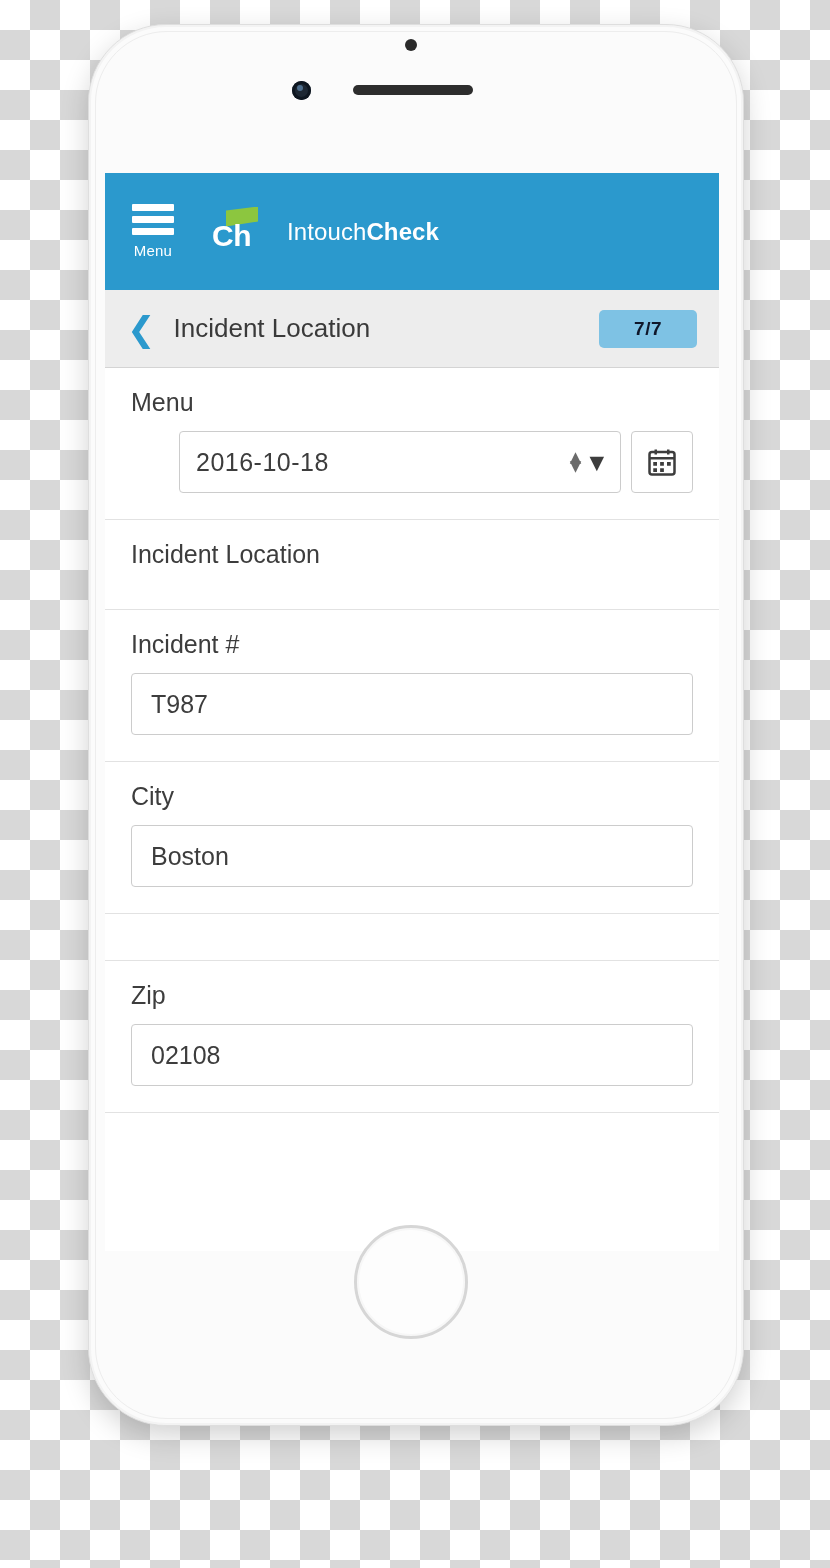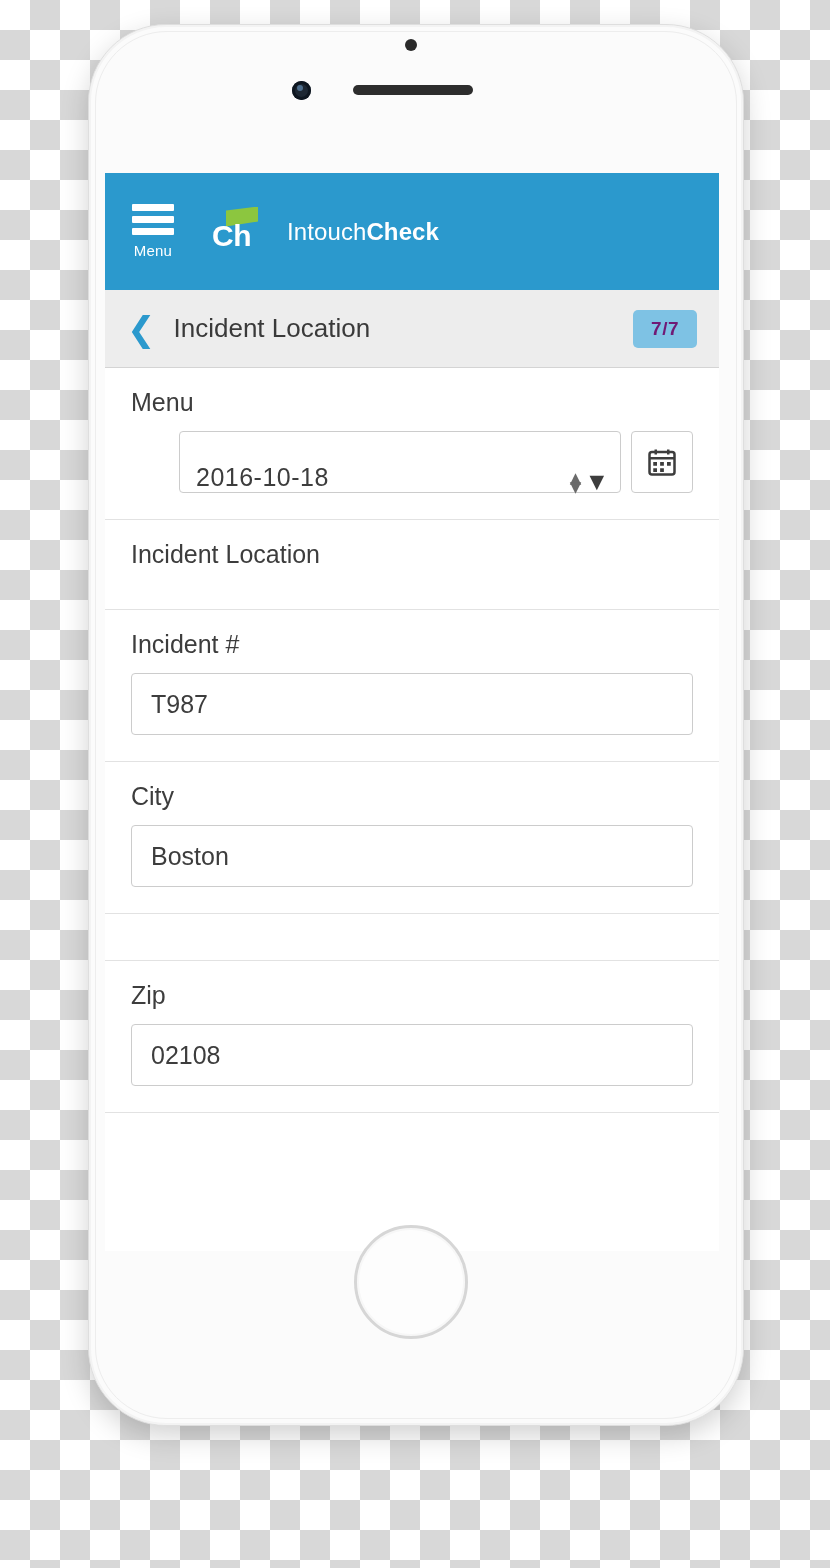--- a/index.html
+++ b/index.html
@@ -188,24 +188,24 @@
     cursor: pointer;
     font-family: "DejaVu Sans", sans-serif;
   }
   .sub-title {
     font-size: 26px;
     color: #3a3a3a;
     flex: 1;
   }
   .progress-badge {
     background: #7ec2e4;
-    color: #701a75;
+    color: #0f172a;
     font-weight: bold;
     font-size: 19px;
-    padding: 8px 18px;
+    padding: 8px 35px;
     border-radius: 5px;
     letter-spacing: 0.5px;
   }
 
   
   .form-area {
     background: #ffffff;
   }
   .field-row {
     border-bottom: 1px solid #e2e2e2;
@@ -232,21 +232,21 @@
     display: flex;
     align-items: center;
     padding-left: 48px;
   }
   .date-input {
     flex: 1;
     border: 1px solid #cccccc;
     border-radius: 4px;
     height: 62px;
     display: flex;
-    align-items: flex-end;
+    align-items: center;
     padding: 0 16px;
     box-sizing: border-box;
     background: #ffffff;
   }
   .date-value {
     flex: 1;
     font-size: 25px;
     color: #3d3d3d;
     letter-spacing: 0.5px;
   }

